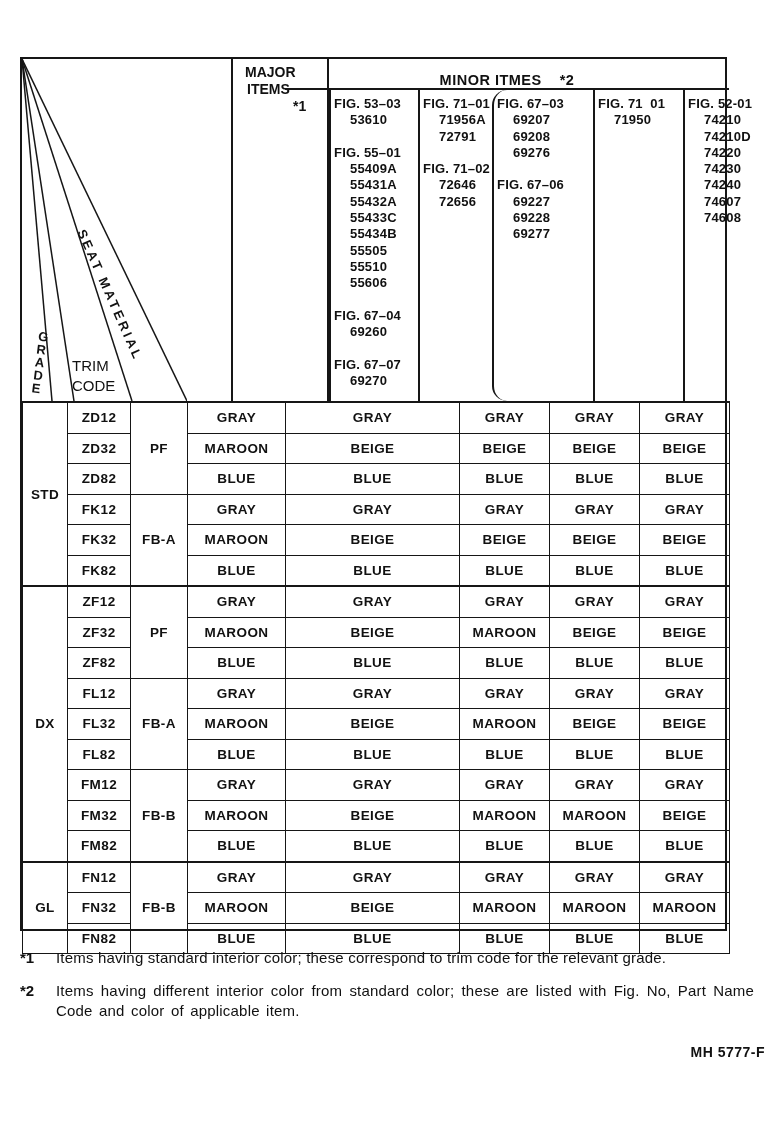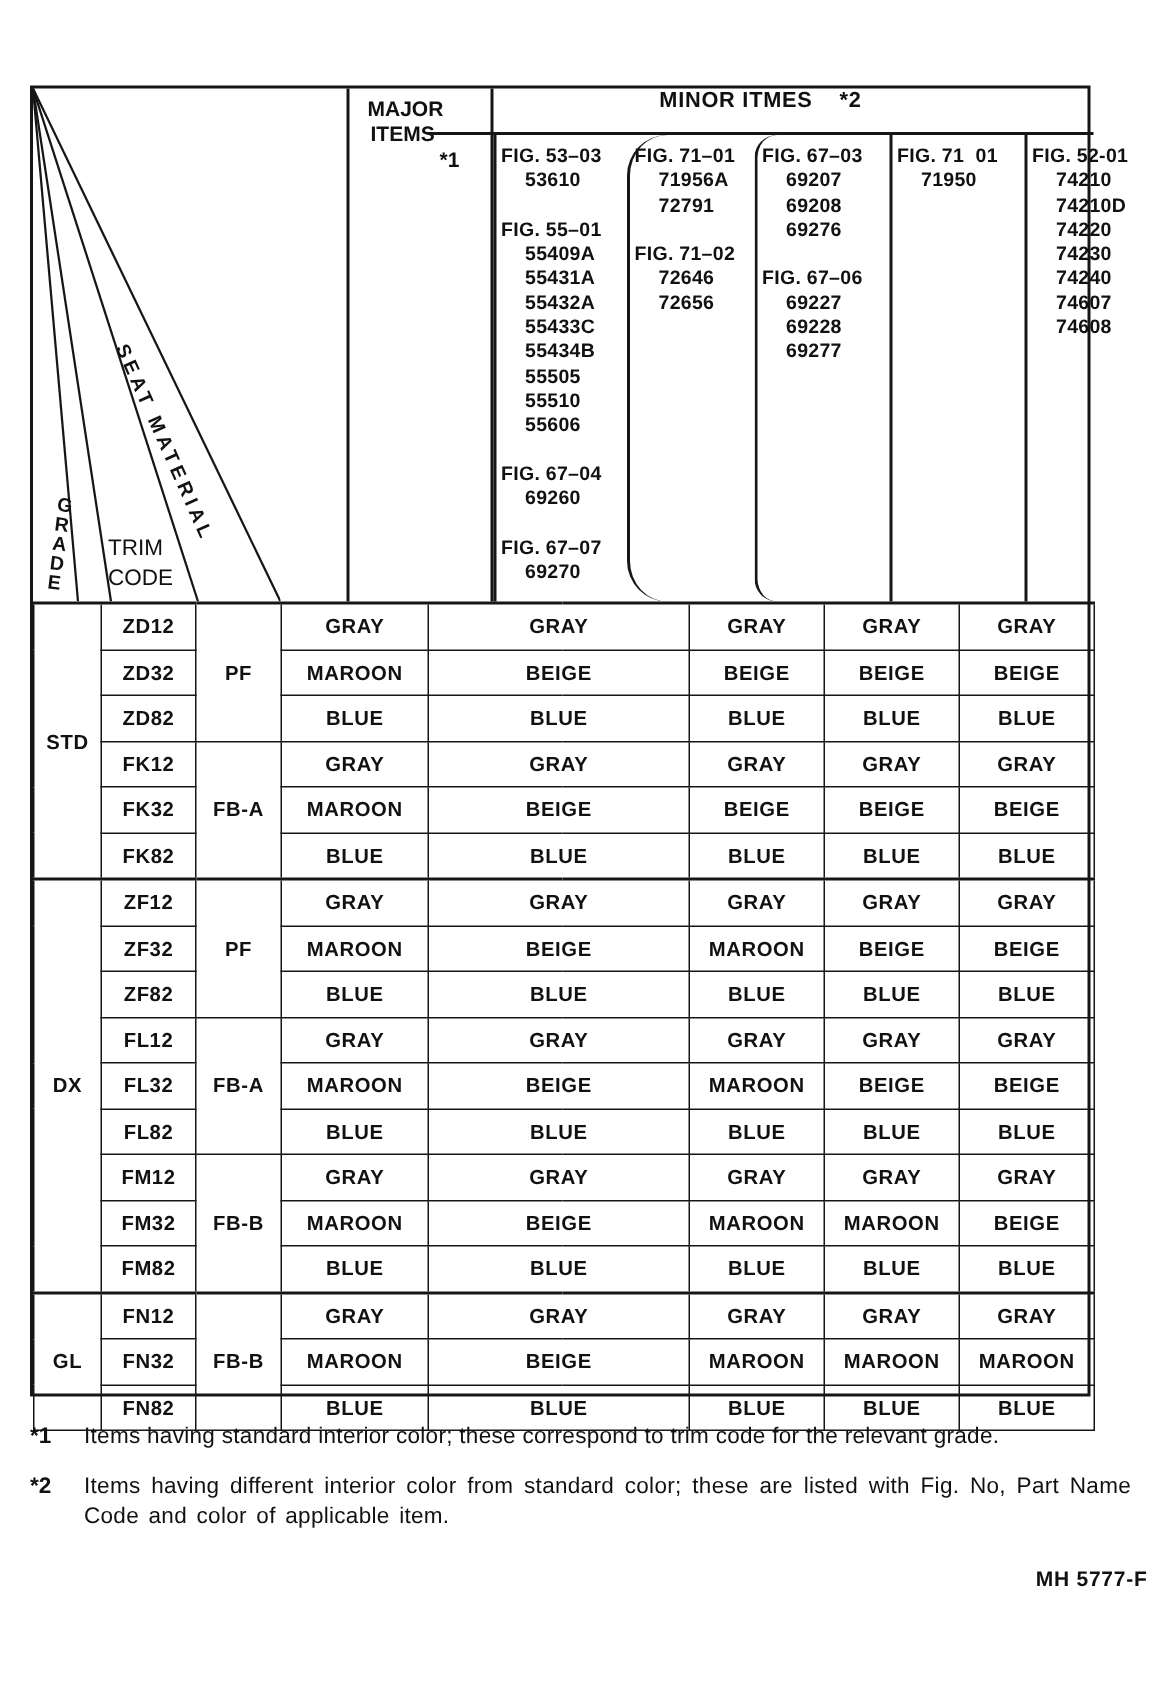--- a/index.html
+++ b/index.html
@@ -32,21 +32,21 @@
     position:absolute;left:165px;top:0;width:98px;height:342px;box-sizing:border-box;
     border-left:2px solid #161616;border-right:2px solid #161616;
     font-weight:700;font-size:14px;line-height:17px;padding-top:5px;margin-left:44px;
   }
   .hdr-major .mj1{padding-left:12px;}
   .hdr-major .mj2{padding-left:14px;}
   .hdr-major .mj3{padding-left:60px;}
   
   .hdr-minor-band{
     position:absolute;left:263px;top:0;width:444px;height:31px;box-sizing:border-box;
-    border-bottom:2px solid #161616;display:flex;align-items:flex-start;justify-content:center;
+    border-bottom:2px solid #161616;display:flex;align-items:flex-end;justify-content:center;
     font-weight:700;font-size:14.5px;letter-spacing:.5px;
   }
   .hdr-minor-band .note{margin-left:18px;}
   
   .minor-col{
     position:absolute;top:31px;height:311px;box-sizing:border-box;
     border-left:2px solid #161616;padding-top:6px;margin-left:44px;
   }
   .fig-line{
     font-weight:700;font-size:13px;line-height:16.3px;min-height:16.3px;
@@ -129,30 +129,30 @@
           <div class="fig-line num">55505</div>
           <div class="fig-line num">55510</div>
           <div class="fig-line num">55606</div>
           <div class="fig-line"></div>
           <div class="fig-line">FIG. 67–04</div>
           <div class="fig-line num">69260</div>
           <div class="fig-line"></div>
           <div class="fig-line">FIG. 67–07</div>
           <div class="fig-line num">69270</div>
         </div>
-        <div class="minor-col" style="left: 352px; width: 85px; border-radius: 27px;">
+        <div class="minor-col" style="left: 352px; width: 85px;">
           <div class="fig-line">FIG. 71–01</div>
           <div class="fig-line num">71956A</div>
           <div class="fig-line num">72791</div>
           <div class="fig-line"></div>
           <div class="fig-line">FIG. 71–02</div>
           <div class="fig-line num">72646</div>
           <div class="fig-line num">72656</div>
         </div>
-        <div class="minor-col" style="left: 437px; width: 110px; border-radius: 15px;">
+        <div class="minor-col" style="left: 426px; width: 110px; border-radius: 15px;">
           <div class="fig-line">FIG. 67–03</div>
           <div class="fig-line num">69207</div>
           <div class="fig-line num">69208</div>
           <div class="fig-line num">69276</div>
           <div class="fig-line"></div>
           <div class="fig-line">FIG. 67–06</div>
           <div class="fig-line num">69227</div>
           <div class="fig-line num">69228</div>
           <div class="fig-line num">69277</div>
         </div>

